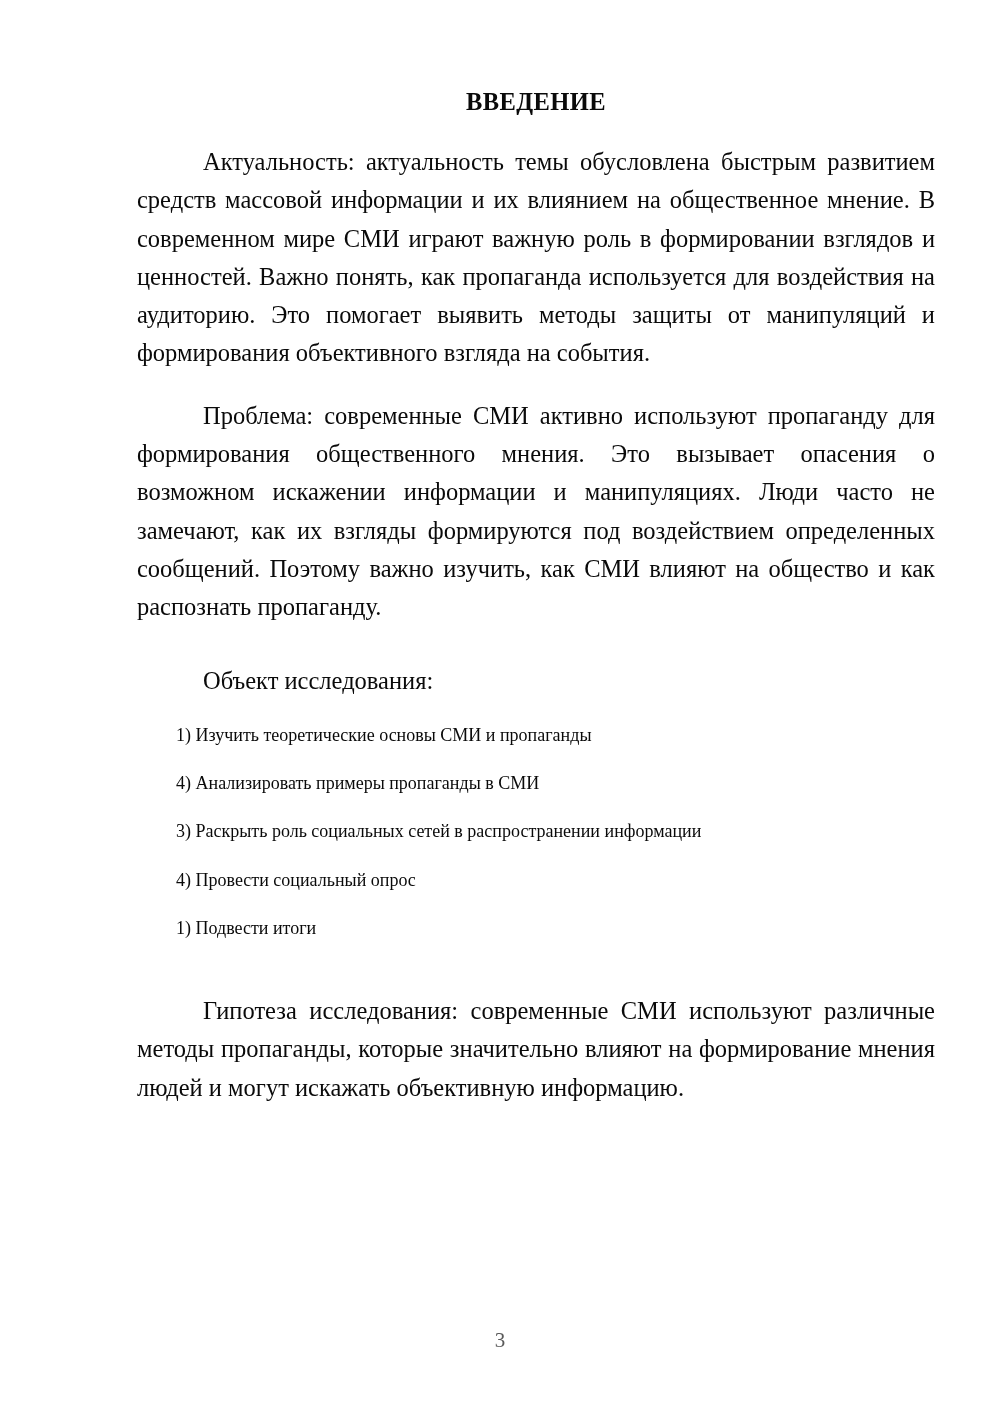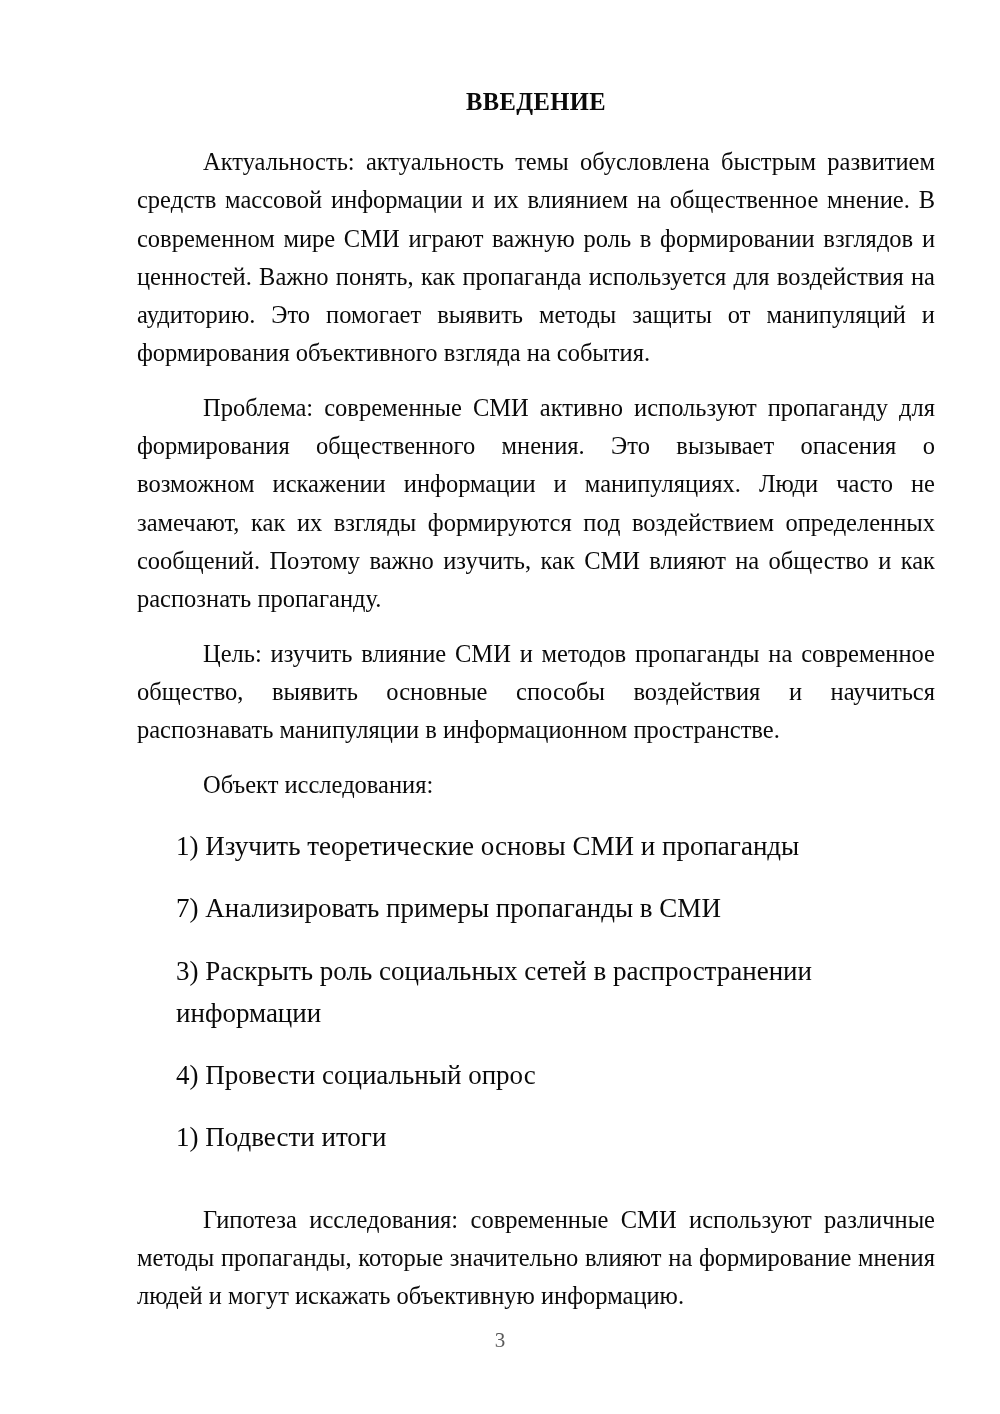--- a/index.html
+++ b/index.html
@@ -40,31 +40,31 @@
     margin: 0 0 25px 0;
     line-height: 1.3;
   }
 
   .para {
     font-size: 24.5px;
     line-height: 1.565;
     text-align: justify;
     text-justify: inter-word;
     text-indent: 66px;
-    margin: 0 0 5px 0;
+    margin: 8px 0 5px 0;
     hyphens: none;
   }
 
   
   .list-block {
     margin: 5px 0 4px 0;
   }
 
   .list-item {
-    font-size: 27px;
+    font-size: 18px;
     line-height: 1.565;
     text-align: left;
     text-indent: 0;
     margin: 0 0 20px 0;
     padding-left: 39px;
   }
 
   .spacer-sm { height: 11px; }
 
   .page-number {
@@ -88,31 +88,30 @@
     <h1 class="doc-title">ВВЕДЕНИЕ</h1>
 
     <p class="para">Актуальность: актуальность темы обусловлена быстрым развитием средств массовой информации и их влиянием на общественное мнение. В современном мире СМИ играют важную роль в формировании взглядов и ценностей. Важно понять, как пропаганда используется для воздействия на аудиторию. Это помогает выявить методы защиты от манипуляций и формирования объективного взгляда на события.</p>
 
     <div class="spacer-sm"></div>
 
     <p class="para">Проблема: современные СМИ активно используют пропаганду для формирования общественного мнения. Это вызывает опасения о возможном искажении информации и манипуляциях. Люди часто не замечают, как их взгляды формируются под воздействием определенных сообщений. Поэтому важно изучить, как СМИ влияют на общество и как распознать пропаганду.</p>
 
     <div class="spacer-sm"></div>
 
-    <p class="para">Цель: изучить влияние СМИ и методов пропаганды на современное общество, выявить основные способы воздействия и научиться распознавать манипуляции в информационном пространстве.</p>
 
     <div class="spacer-sm"></div>
 
     <p class="para">Объект исследования:</p>
 
     <div class="spacer-sm"></div>
 
     <div class="list-block">
       <p class="list-item">1) Изучить теоретические основы СМИ и пропаганды</p>
-      <p class="list-item">7) Анализировать примеры пропаганды в СМИ</p>
+      <p class="list-item">4) Анализировать примеры пропаганды в СМИ</p>
       <p class="list-item">3) Раскрыть роль социальных сетей в распространении информации</p>
       <p class="list-item">4) Провести социальный опрос</p>
       <p class="list-item">1) Подвести итоги</p>
     </div>
 
 
     <div class="spacer-sm"></div>
 
 
     <div class="spacer-sm"></div>

